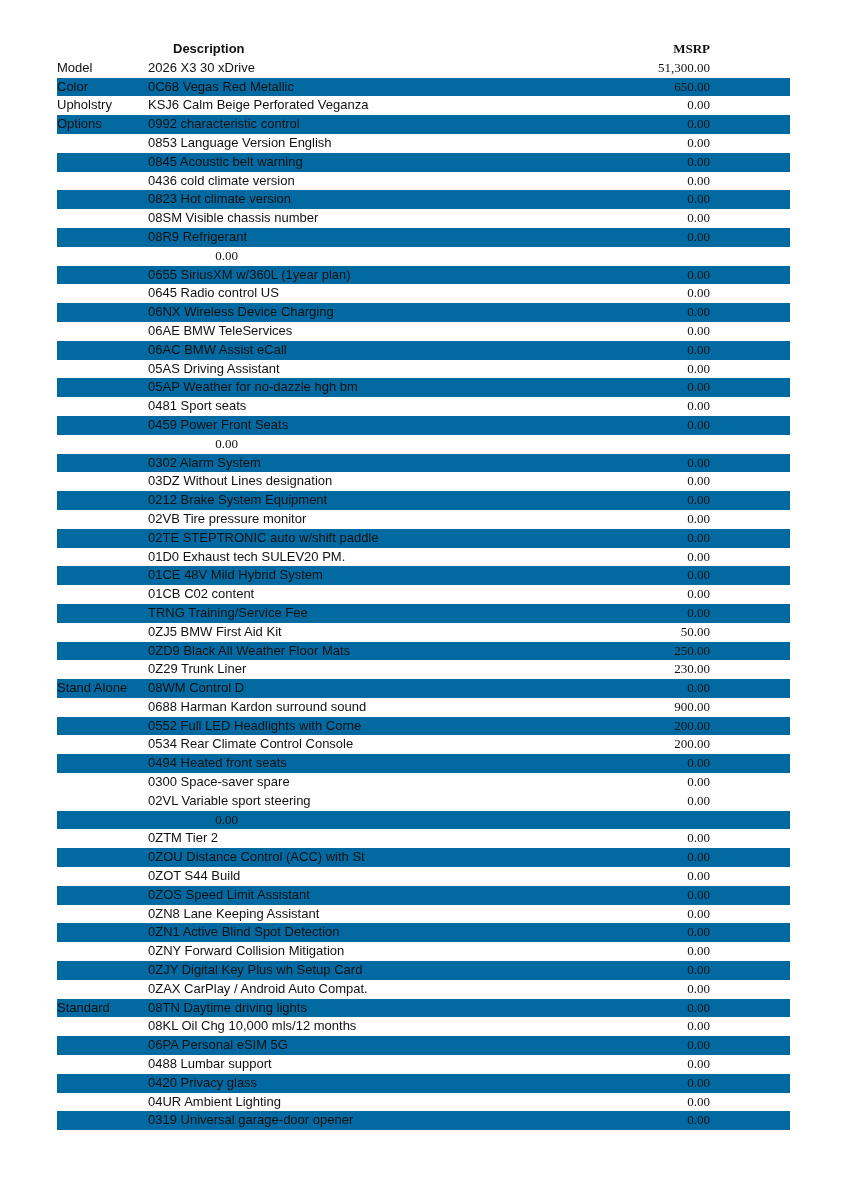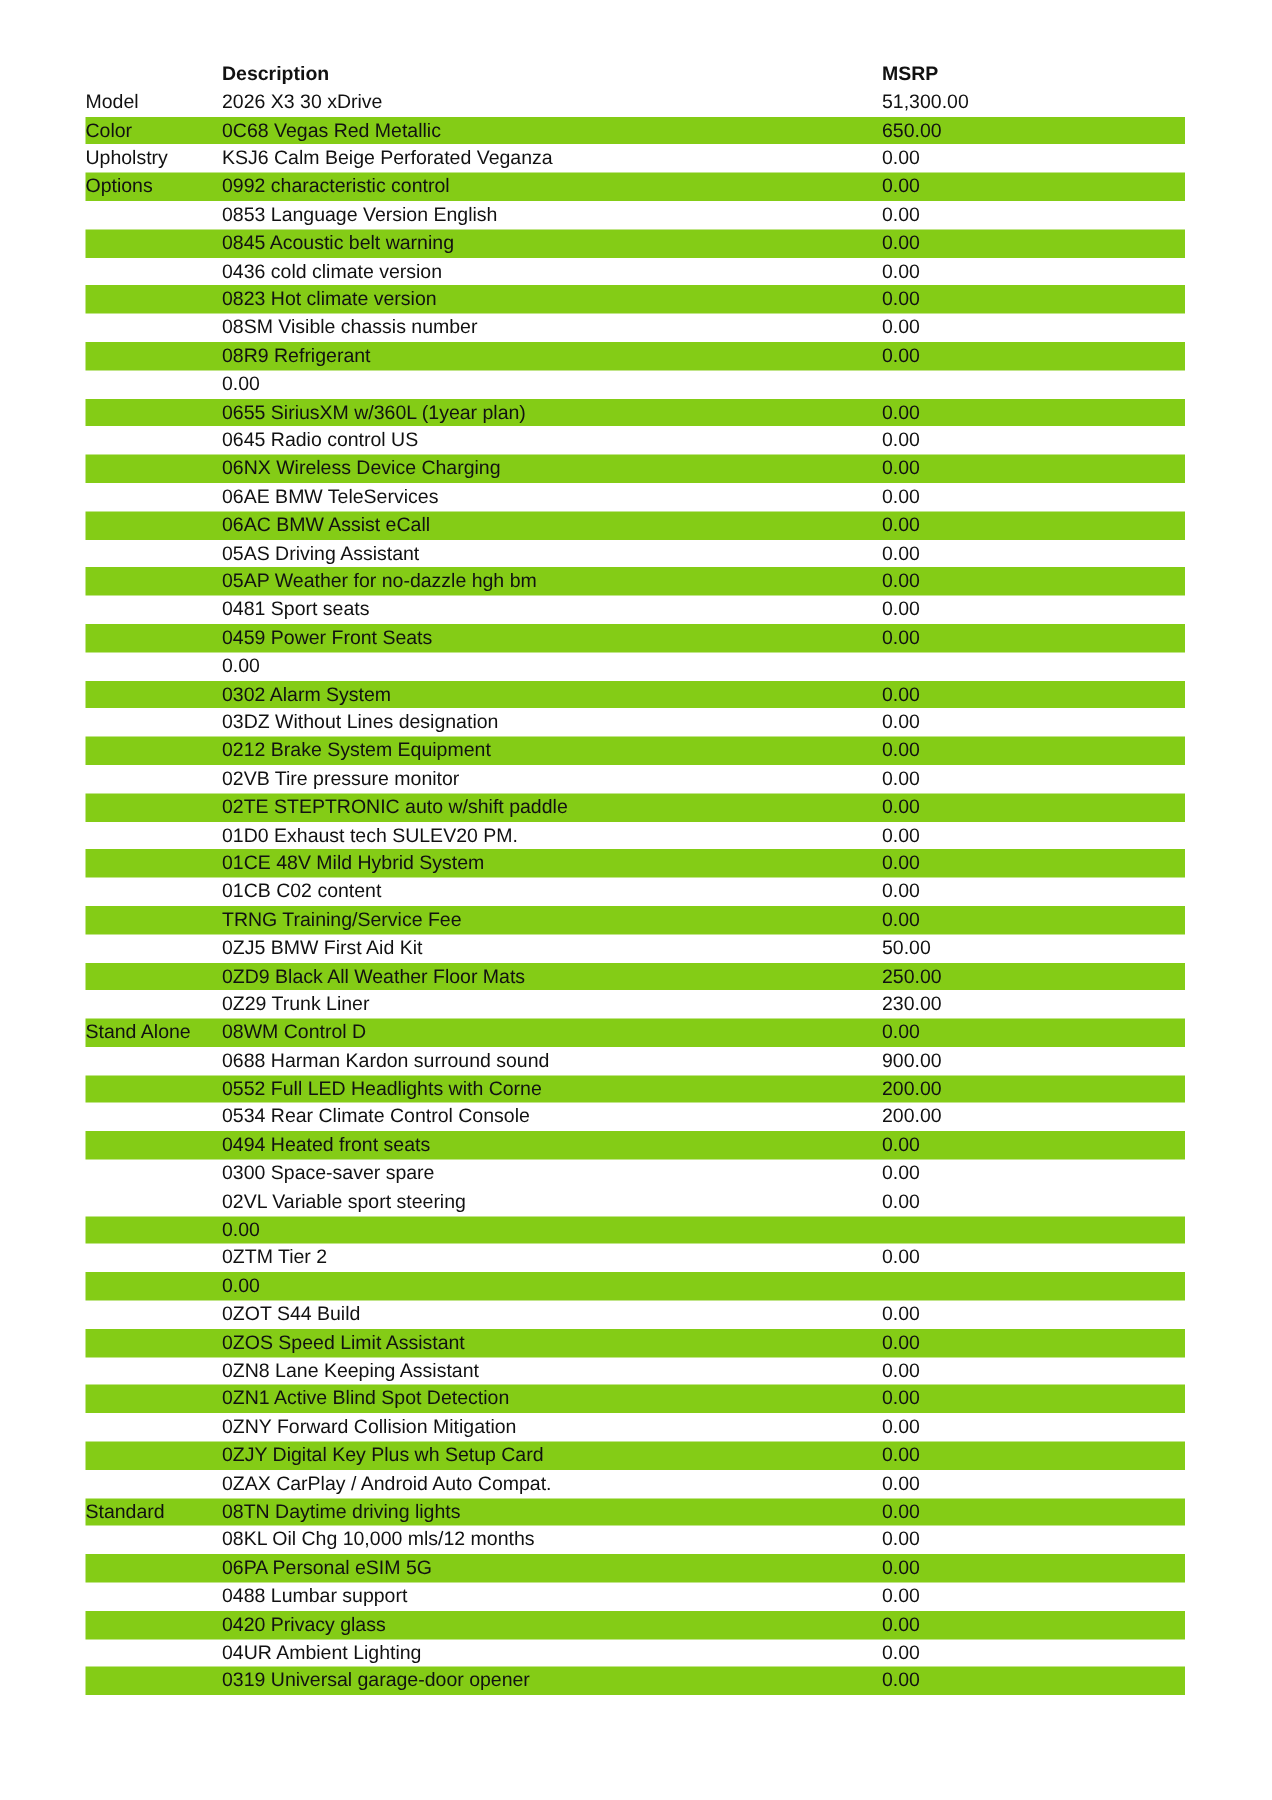--- a/index.html
+++ b/index.html
@@ -22,37 +22,40 @@
   .row {
     display: flex;
     width: 733px;
     height: 18.8px;
     align-items: center;
     font-size: 13px;
     line-height: 18.8px;
     white-space: nowrap;
   }
   .row.alt {
-    background: #84cc16;
+    background: #0369a1;
   }
   .header-row {
     font-weight: bold;
     background: transparent;
+    gap: 25px;
   }
   .col-cat {
     flex: 0 0 91px;
     overflow: hidden;
   }
   .col-desc {
     flex: 1 1 auto;
     overflow: hidden;
   }
   .col-msrp {
     flex: 0 0 90px;
-    margin-right: 112px;
+    text-align: right;
+    margin-right: 80px;
+    font-family: Liberation Serif, serif;
   }
 </style>
 </head>
 <body>
 
 <div class="page">
 
   <div class="row header-row">
     <div class="col-cat"></div>
     <div class="col-desc">Description</div>
@@ -305,20 +308,21 @@
   </div>
 
   <div class="row">
     <div class="col-cat"></div>
     <div class="col-desc">0ZTM Tier 2</div>
     <div class="col-msrp">0.00</div>
   </div>
 
   <div class="row alt">
     <div class="col-cat"></div>
+    <div class="col-desc">0ZOU Distance Control (ACC) with St</div>
     <div class="col-msrp">0.00</div>
   </div>
 
   <div class="row">
     <div class="col-cat"></div>
     <div class="col-desc">0ZOT S44 Build</div>
     <div class="col-msrp">0.00</div>
   </div>
 
   <div class="row alt">

